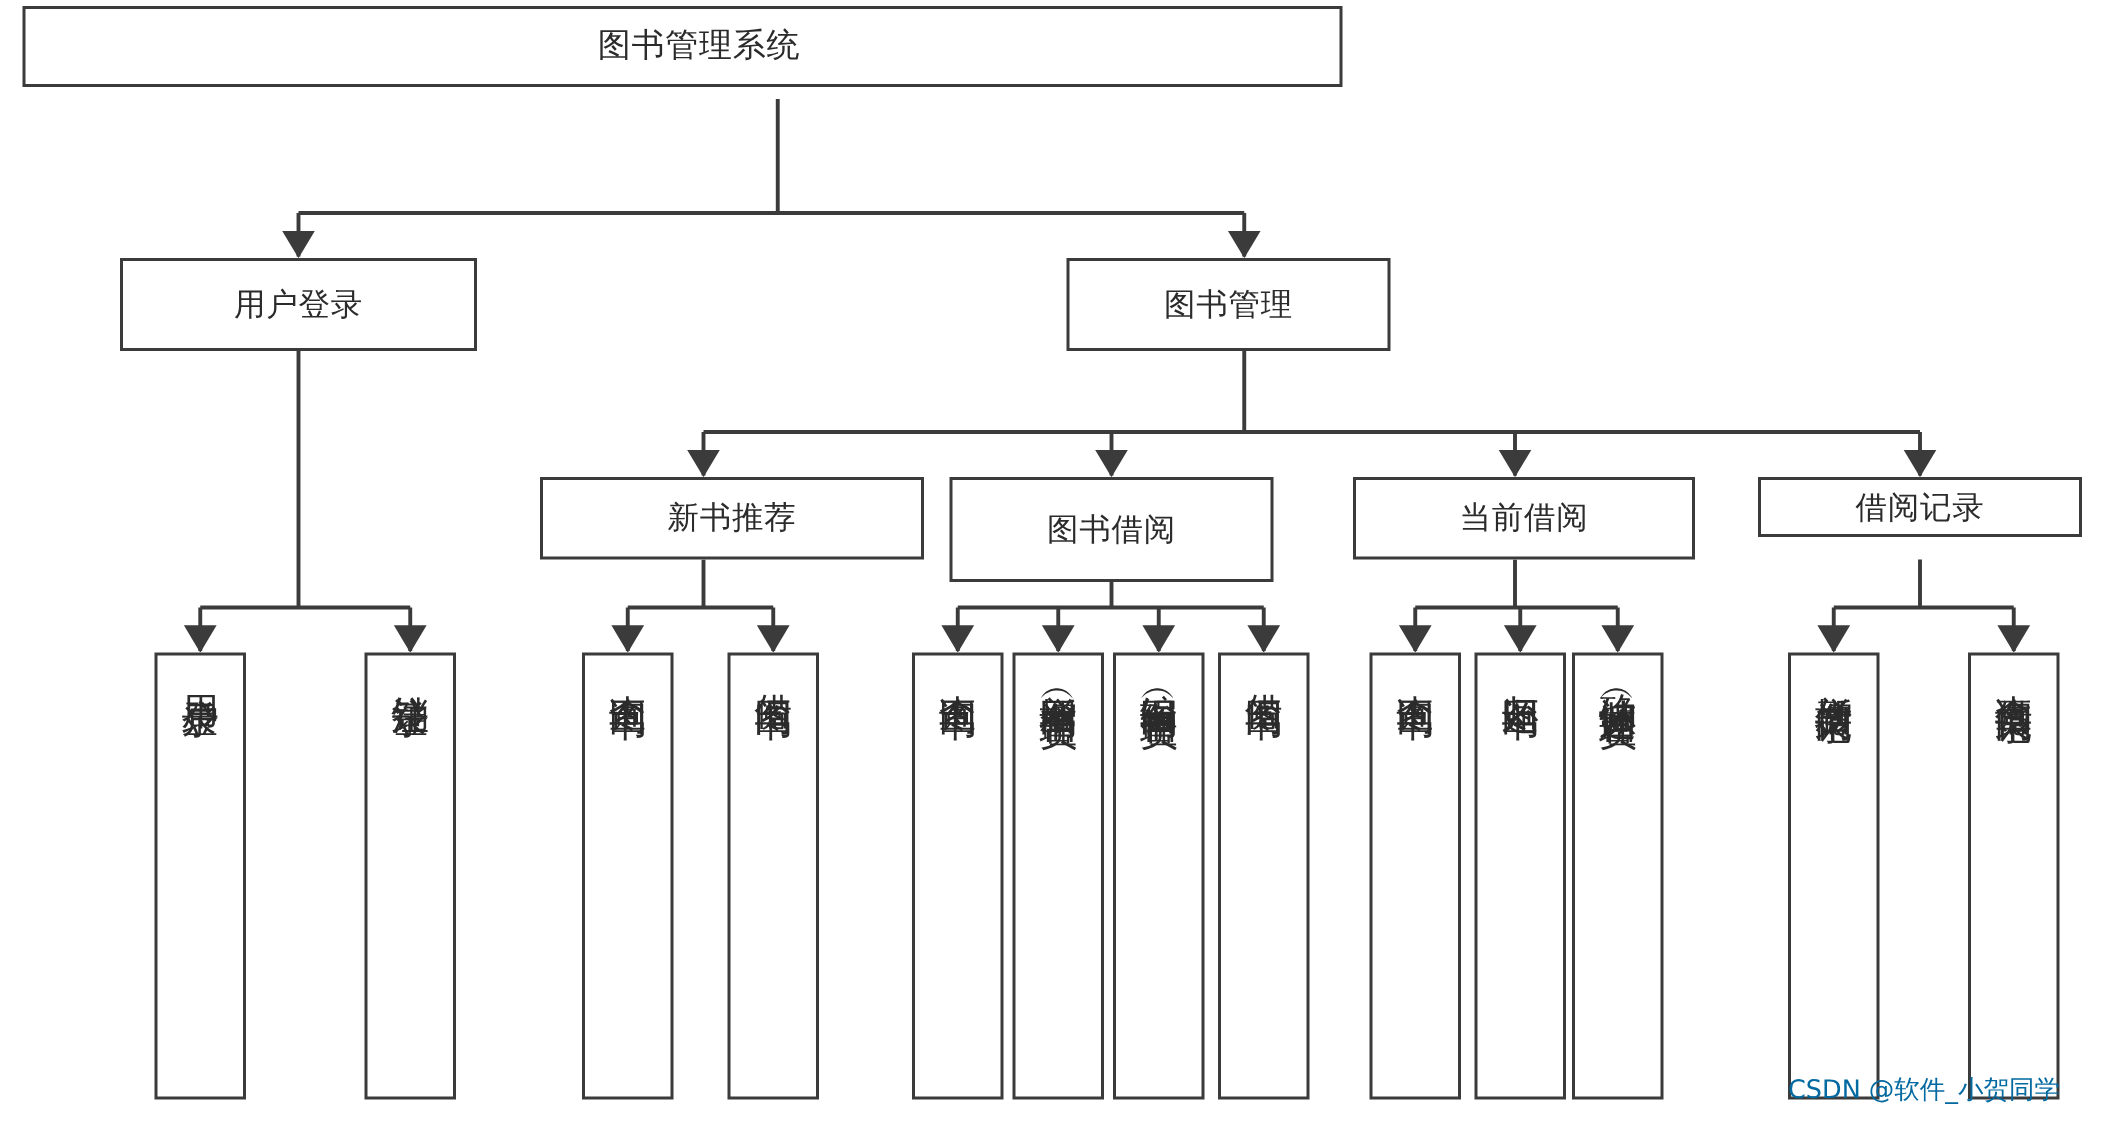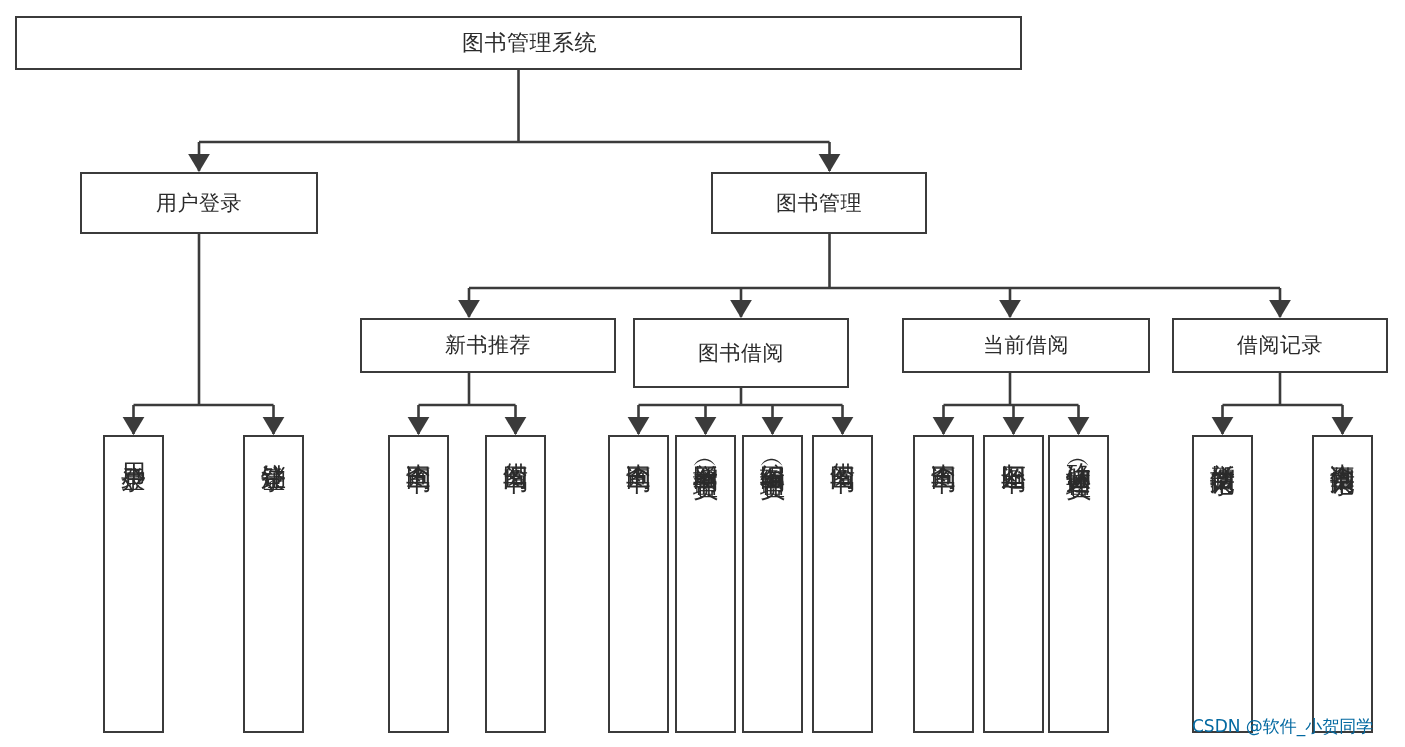--- a/index.html
+++ b/index.html
@@ -99,39 +99,39 @@
         <path d="M 1013.5 405 L 1013.5 434" marker-end="url(#arrow)"></path>
         <path d="M 1078.5 405 L 1078.5 434" marker-end="url(#arrow)"></path>
         <path d="M 1280 373 L 1280 405"></path>
         <path d="M 1222.5 405 L 1342.5 405"></path>
         <path d="M 1222.5 405 L 1222.5 434" marker-end="url(#arrow)"></path>
         <path d="M 1342.5 405 L 1342.5 434" marker-end="url(#arrow)"></path>
       </g>
   </svg>
 
   <div id="nodes-layer">
-      <div class="node horiz root" style="left: 15px; top: 16px; width: 1007px; height: 54px; padding-left: 22px;">
+      <div class="node horiz root" style="left: 15px; top: 4px; width: 880px; height: 54px; padding-left: 22px;">
         <span class="lbl">图书管理系统</span>
       </div>
       <div class="node horiz" style="left: 80px; top: 172px; width: 238px; height: 62px;">
         <span class="lbl">用户登录</span>
       </div>
       <div class="node horiz" style="left: 711px; top: 172px; width: 216px; height: 62px;">
         <span class="lbl">图书管理</span>
       </div>
       <div class="node horiz" style="left: 360px; top: 318px; width: 256px; height: 55px;">
         <span class="lbl">新书推荐</span>
       </div>
       <div class="node horiz" style="left: 633px; top: 318px; width: 216px; height: 70px;">
         <span class="lbl">图书借阅</span>
       </div>
-      <div class="node horiz" style="left: 902px; top: 318px; width: 248px; height: 55px;">
+      <div class="node horiz" style="left: 902px; top: 318px; width: 228px; height: 55px;">
         <span class="lbl">当前借阅</span>
       </div>
-      <div class="node horiz" style="left: 1172px; top: 318px; width: 216px; height: 55px;">
+      <div class="node horiz" style="left: 1172px; top: 318px; width: 216px; height: 40px;">
         <span class="lbl">借阅记录</span>
       </div>
       <div class="node vert" style="left: 103px; top: 435px; width: 61px; height: 298px;">
         <span class="lbl">用户登录</span>
       </div>
       <div class="node vert" style="left: 243px; top: 435px; width: 61px; height: 298px;">
         <span class="lbl">注销登录</span>
       </div>
       <div class="node vert" style="left: 388px; top: 435px; width: 61px; height: 298px;">
         <span class="lbl">查询图书</span>

